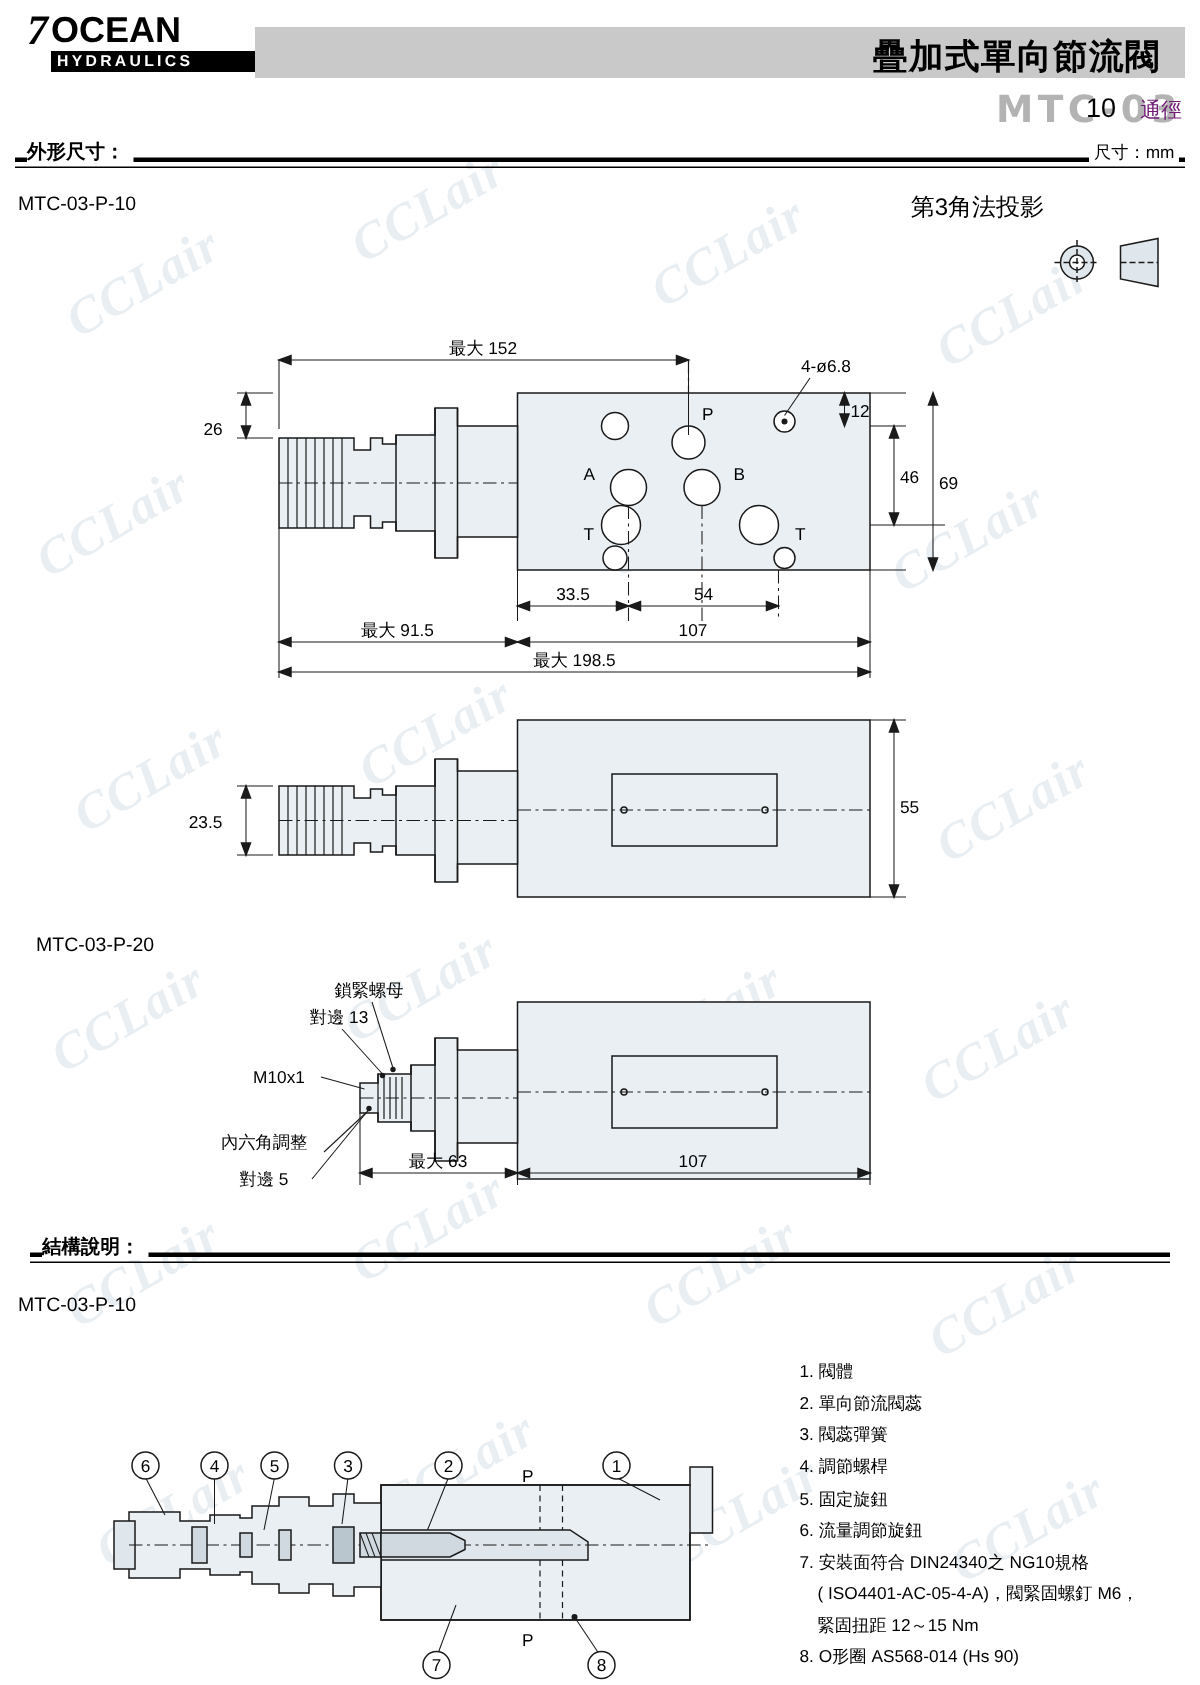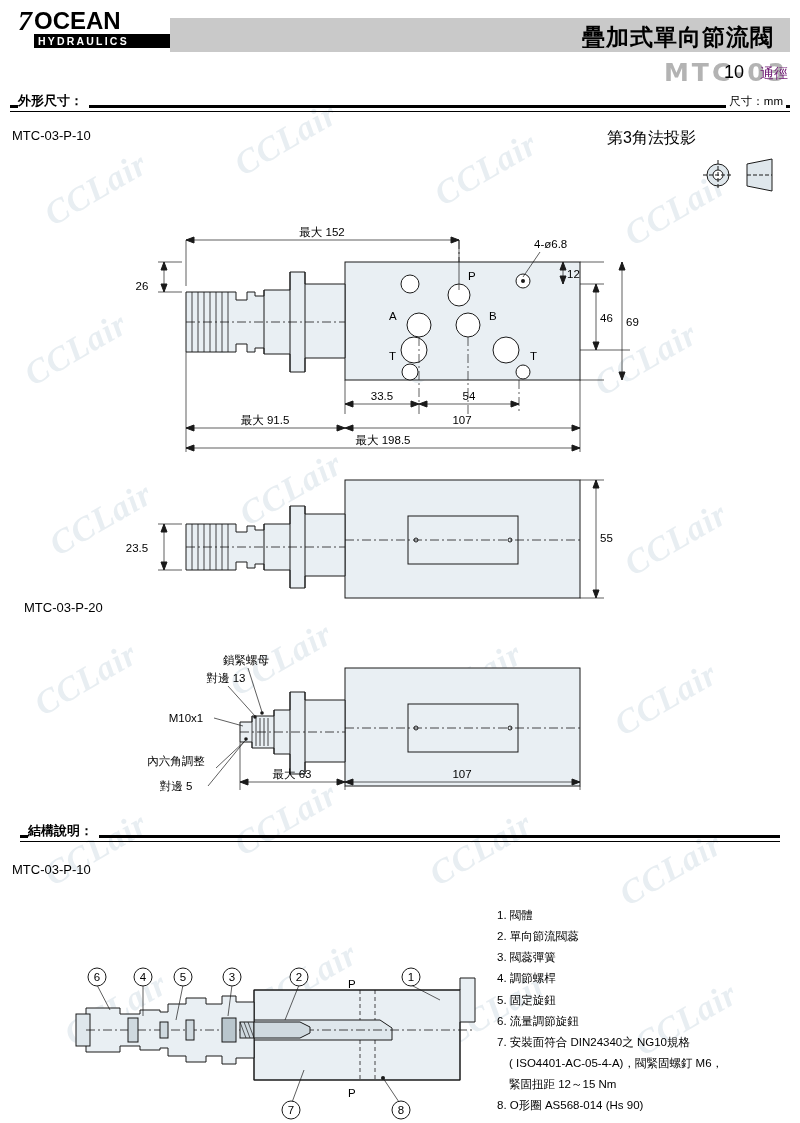--- a/index.html
+++ b/index.html
@@ -96,21 +96,21 @@
   }
   .proj-note{
     position:absolute;right:104px;top:0;font-size:16px;
   }
   
   .canvas{position:absolute;left:0;top:0;width:800px;height:1123px;z-index:1;}
   .legend{
     position:absolute;left:497px;top:905px;width:290px;z-index:3;
     font-size:11.5px;line-height:1.75;
   }
-  .legend div{margin-bottom:1px;}
+  .legend div{margin-bottom:1px;margin-left:36px;}
   .legend .cont{padding-left:12px;}
   text{font-family:"Liberation Sans", sans-serif;}
 </style>
 </head>
 <body>
 
 <div id="wm-layer">
     <div class="wm" style="left: 40px; top: 170px;">CCLair</div>
     <div class="wm" style="left: 230px; top: 120px;">CCLair</div>
     <div class="wm" style="left: 430px; top: 150px;">CCLair</div>
@@ -440,21 +440,21 @@
     <text x="232" y="981">3</text>
     <text x="299" y="981">2</text>
     <text x="411" y="981">1</text>
     <text x="291" y="1114">7</text>
     <text x="401" y="1114">8</text>
   </g>
 </svg>
 
 <div style="height:578px;"></div>
 
-<div class="sub-model" style="margin-top:0;position:absolute;left:12px;top:600px;text-align:center;">
+<div class="sub-model" style="margin-top:0;position:absolute;left:12px;top:622px;text-align:center;">
   <span>MTC-03-P-20</span>
 </div>
 
 <div class="sect" style="position:absolute;left:10px;right:10px;top:822px;">
   <div class="rule"></div>
   <div class="rule2"></div>
   <span class="label">結構說明：</span>
 </div>
 
 <div style="position:absolute;left:12px;top:862px;font-size:13px;z-index:2;">

